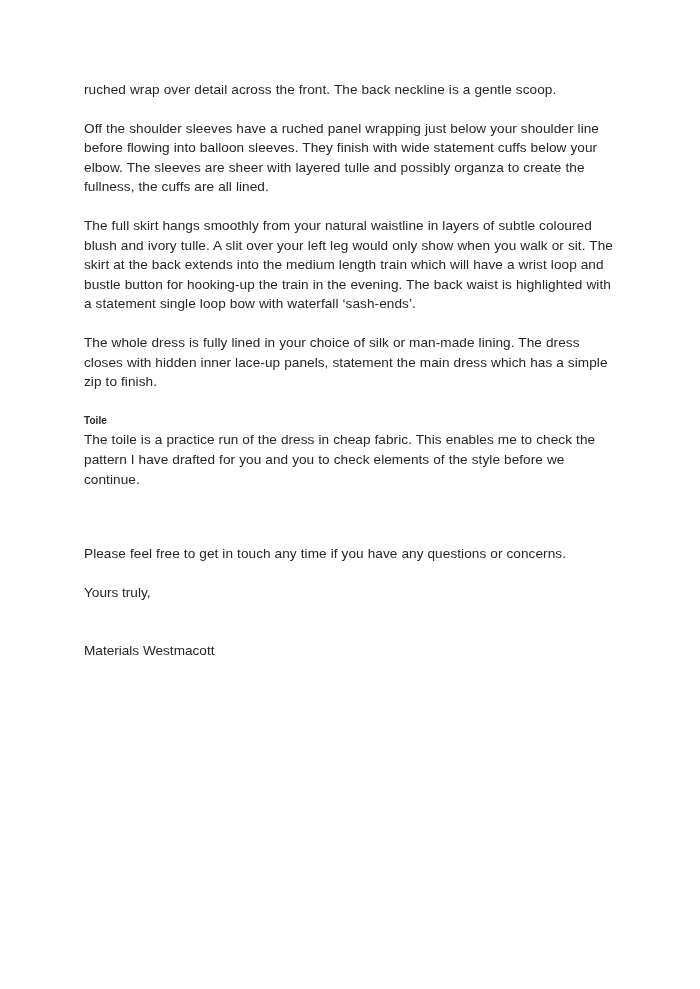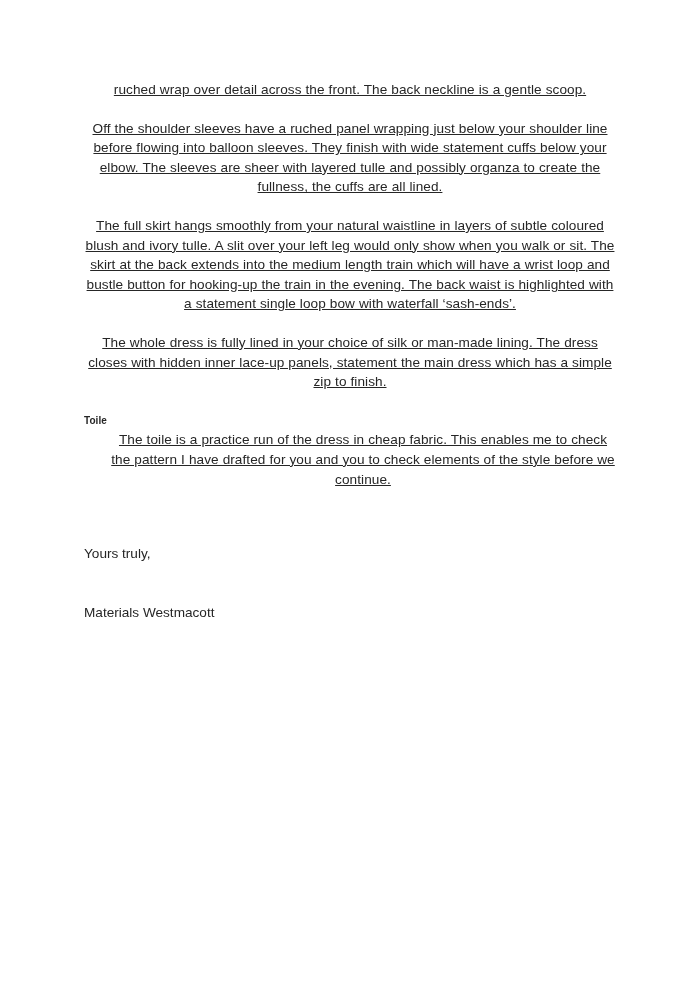--- a/index.html
+++ b/index.html
@@ -24,27 +24,25 @@
     overflow: hidden;
   }
   .doc-body {
     width: 532px;
   }
   p.para {
     margin: 0 0 19px 0;
     font-size: 13.6px;
     line-height: 19.6px;
     letter-spacing: 0.005em;
-    text-align: center;
+    text-align: left;
     word-spacing: 0.01em;
-    text-decoration: underline;
   }
   p.para:last-child {
     margin-bottom: 0;
-    margin-left: 26px;
   }
   h2.section-heading {
     margin: 0;
     font-size: 10px;
     line-height: 19.6px;
     font-weight: bold;
     letter-spacing: 0.005em;
   }
   .section-block {
     margin-bottom: 19px;
@@ -81,20 +79,21 @@
     <div class="section-block">
       <h2 class="section-heading">Toile</h2>
       <p class="para">The toile is a practice run of the dress in cheap fabric. This enables me to check the pattern I have drafted for you and you to check elements of the style before we continue.</p>
     </div>
 
     <div class="section-block">
     </div>
 
     <div class="gap-large"></div>
 
+    <p class="para">Please feel free to get in touch any time if you have any questions or concerns.</p>
 
     <p class="closing">Yours truly,</p>
 
     <div class="gap-signature"></div>
 
     <p class="closing">Materials Westmacott</p>
 
   </div>
 </div>
 

